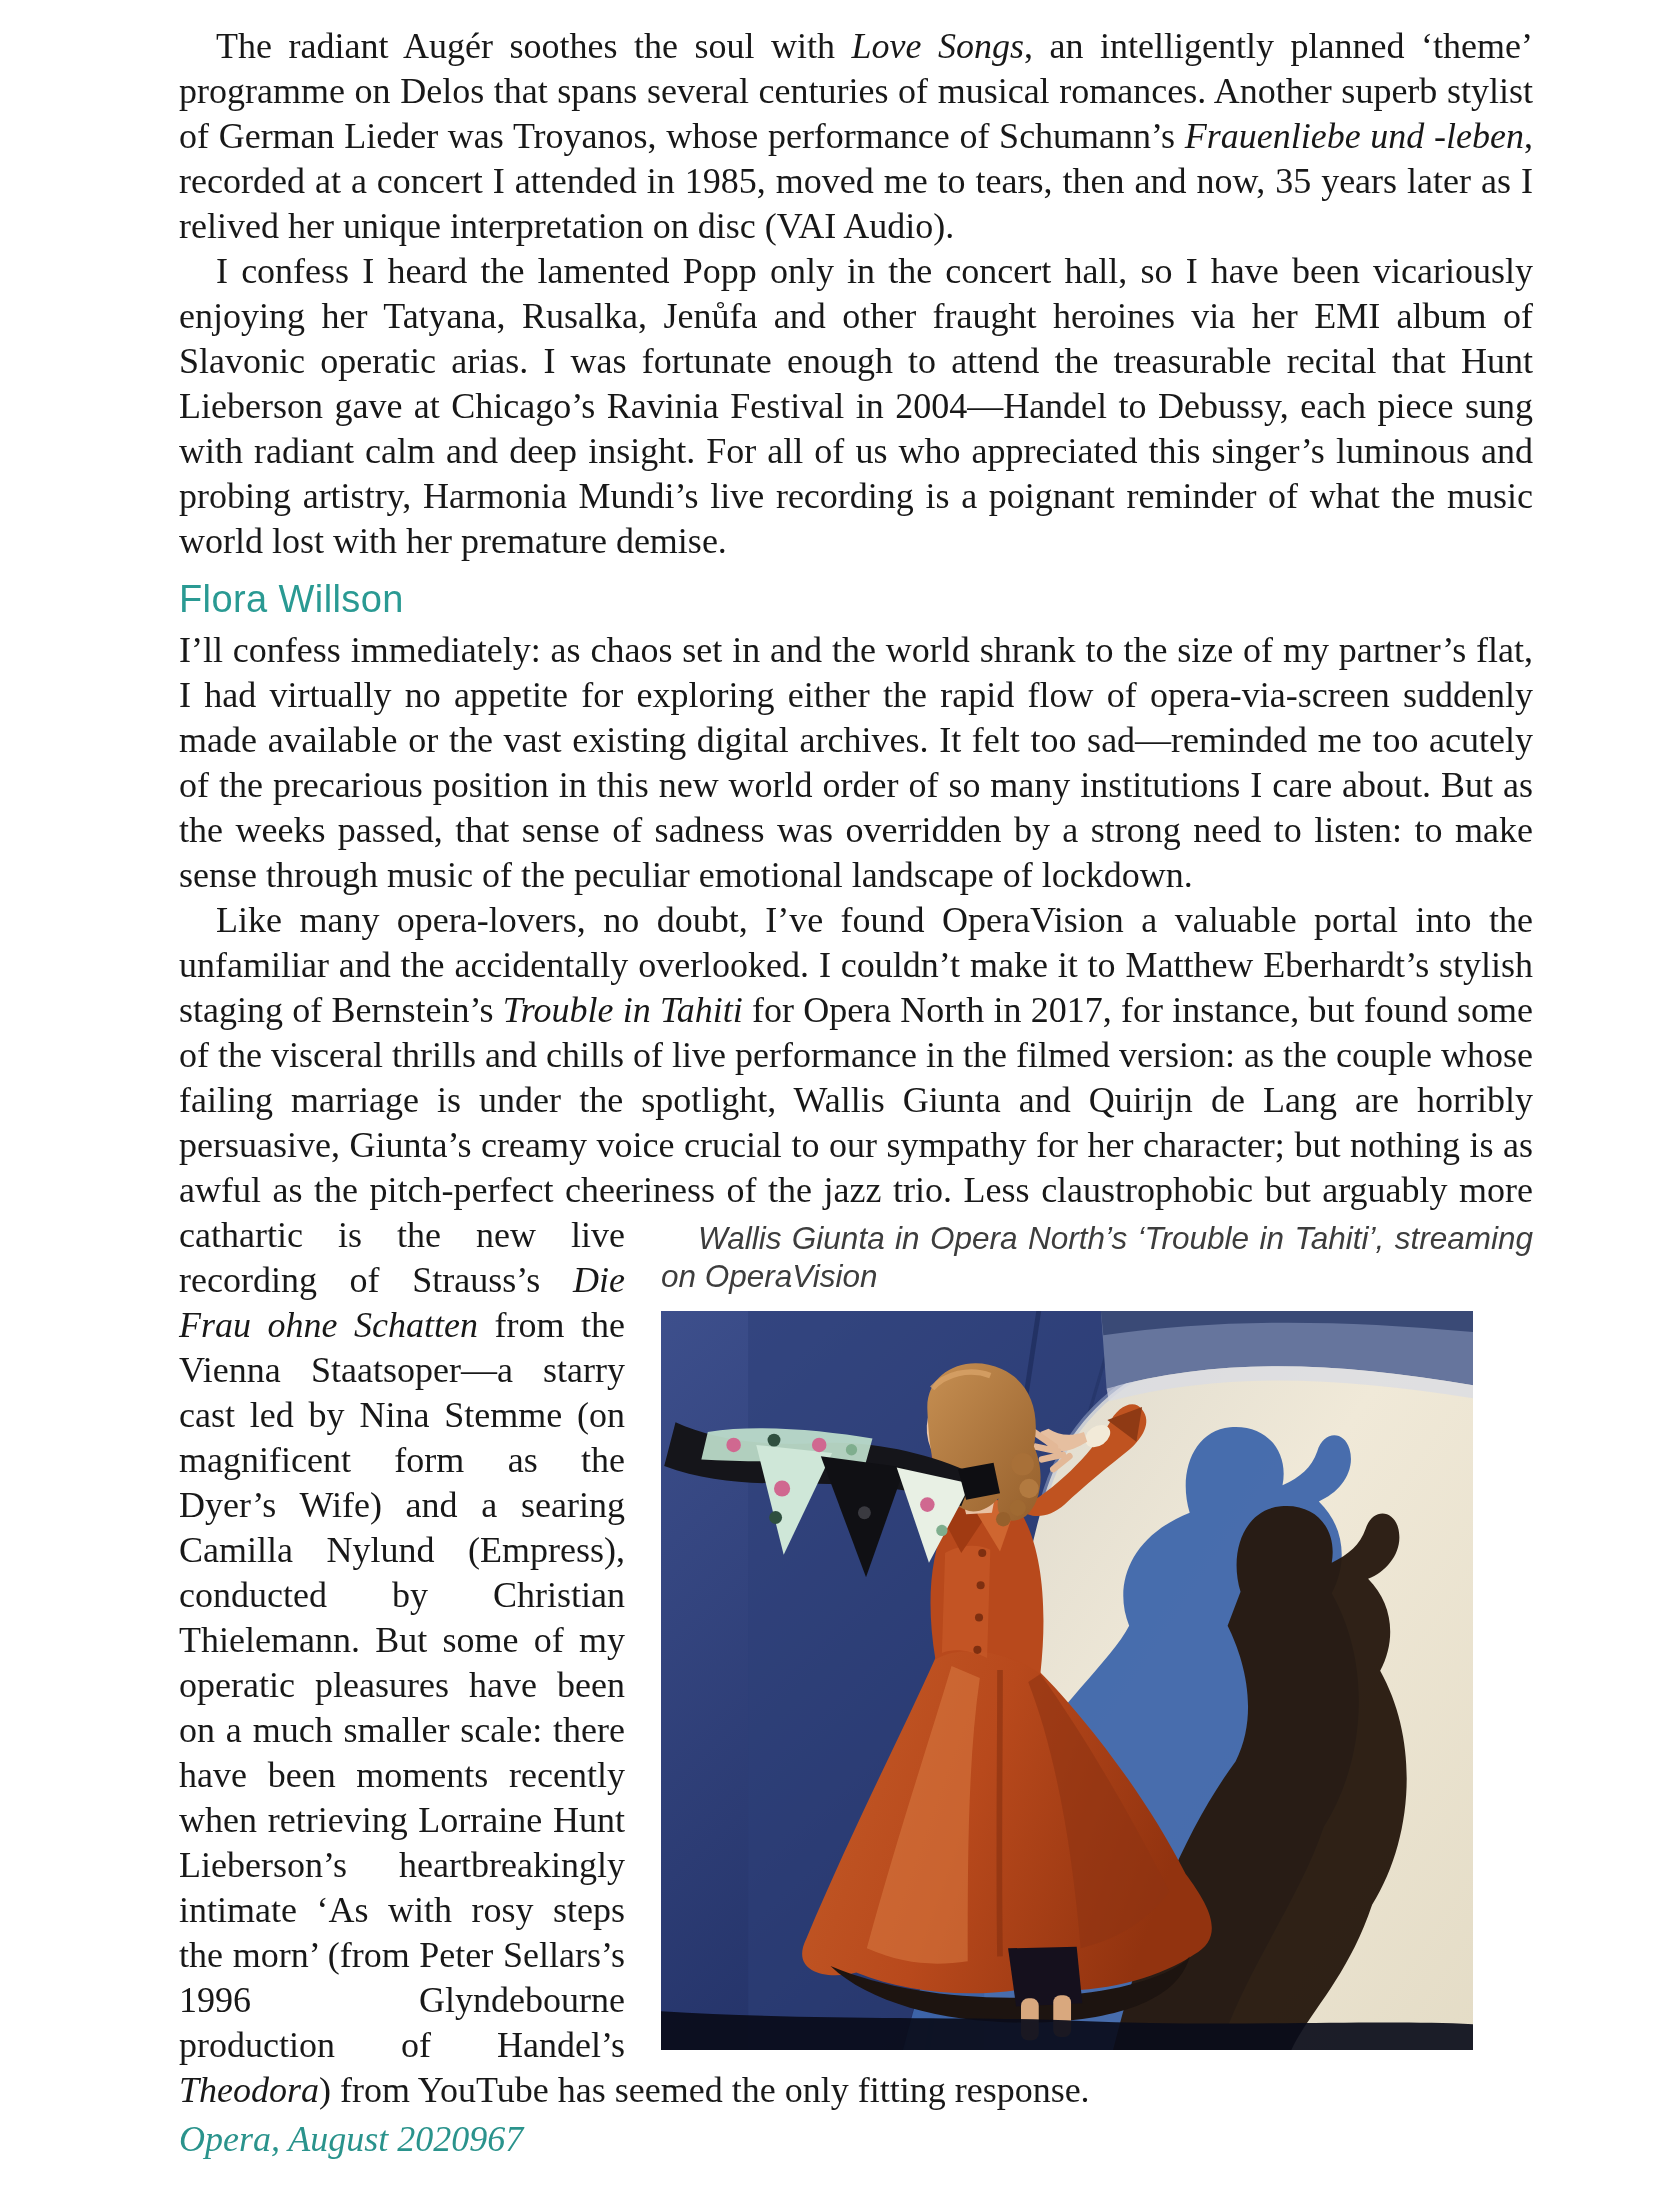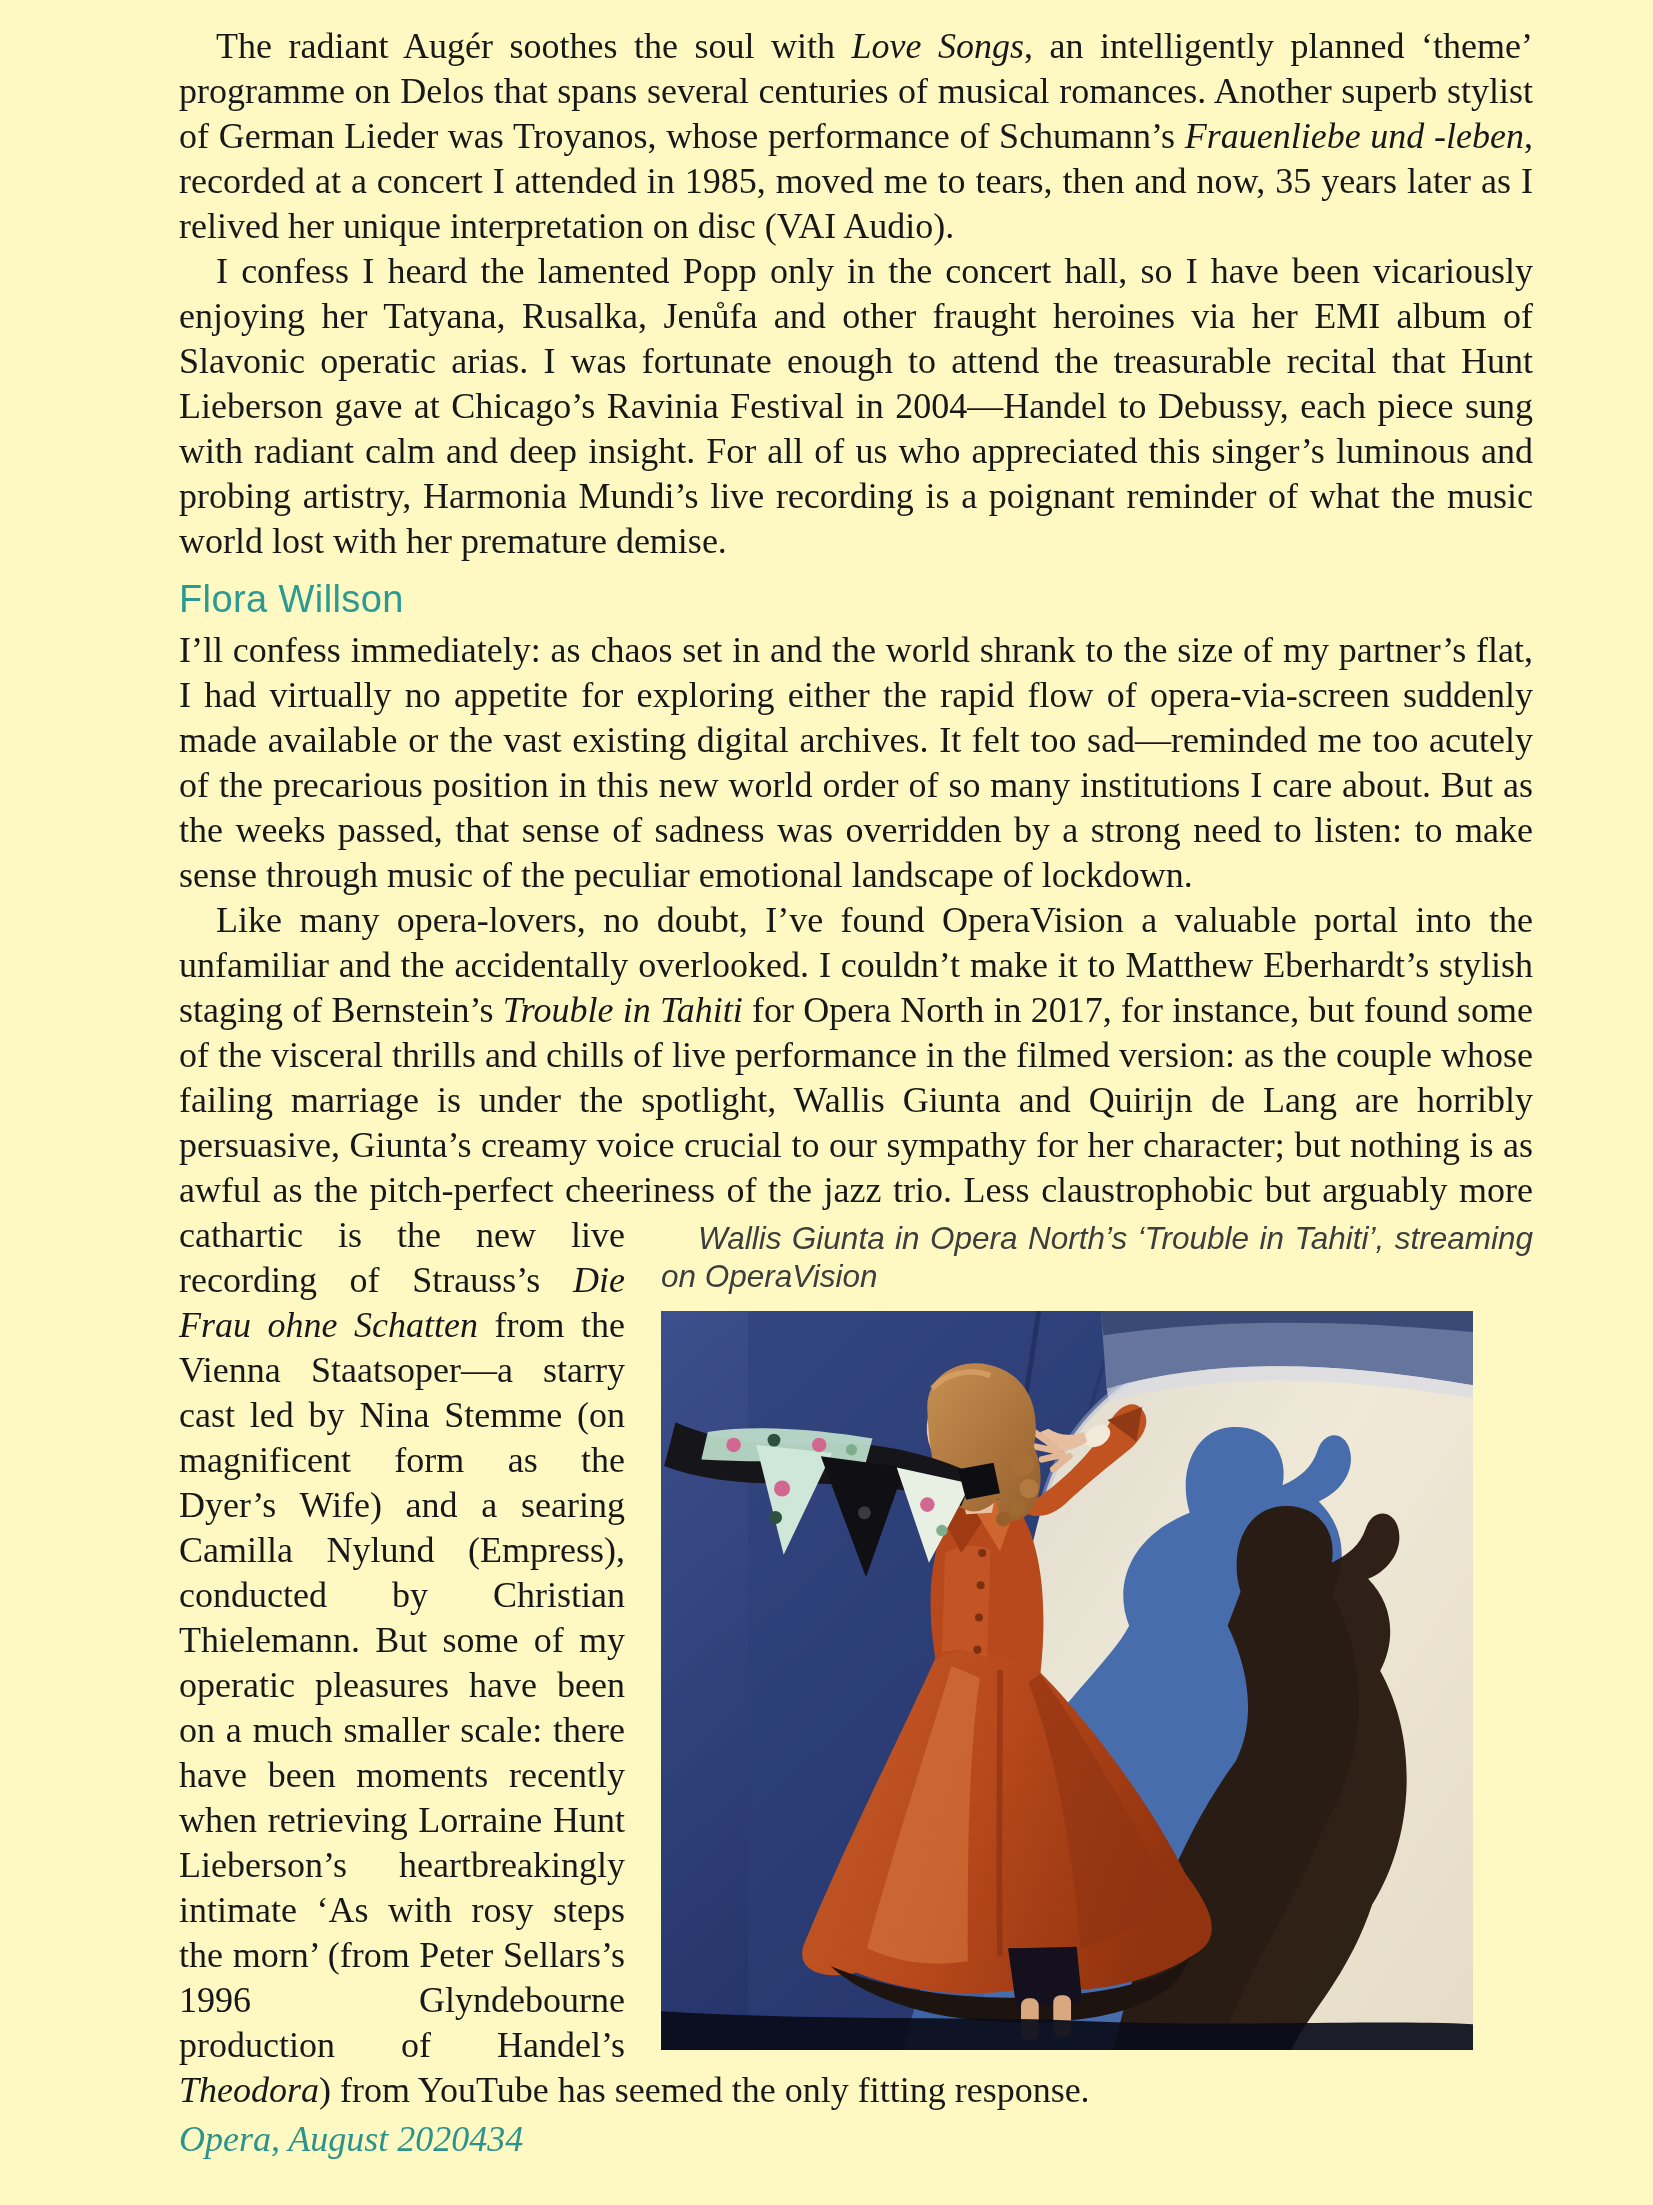--- a/index.html
+++ b/index.html
@@ -1,20 +1,20 @@
 <!DOCTYPE html>
 <html style="font-size:13px"><head>
 <meta charset="utf-8">
 <style>
   html,body{margin:0;padding:0;background:#e8e8e8;}
   .page{
     position:relative;
     width:1653px;height:2205px;
     margin:0 auto;
-    background:#fef9c3;
+    background:#ffffff;
     overflow:hidden;
     font-family:"Liberation Serif",serif;
     color:#181818;
   }
   .content{
     position:absolute;
     left:179px;top:24px;
     width:1354px;
   }
   p.body-par{
@@ -245,16 +245,16 @@
           <path d="M0,868 C200,880 400,874 520,880 C700,888 880,878 1006,884 L1006,916 L0,916 Z" fill="#0a0c1a" opacity="0.92"></path>
         </g>
       </svg>
         </span><span><span>arguably more cathartic is the new live recording of Strauss’s </span><span class="it">Die Frau ohne Schatten</span><span> from the Vienna Staatsoper—a starry cast led by Nina Stemme (on magnificent form as the Dyer’s Wife) and a searing Camilla Nylund (Empress), conducted by Christian Thielemann. But some of my operatic pleasures have been on a much smaller scale: there have been moments recently when retrieving Lorraine Hunt Lieberson’s heartbreakingly intimate ‘As with rosy steps the morn’ (from Peter Sellars’s 1996 Glyndebourne production of Handel’s </span><span class="it">Theodora</span><span>) from YouTube has seemed the only fitting response.</span></span>
     </p>
 
   </div>
 
   <div class="footer">
     <span>Opera, August 2020</span>
-    <span class="pageno">434</span>
+    <span class="pageno">967</span>
   </div>
 </div>
 
 
 </body></html>

